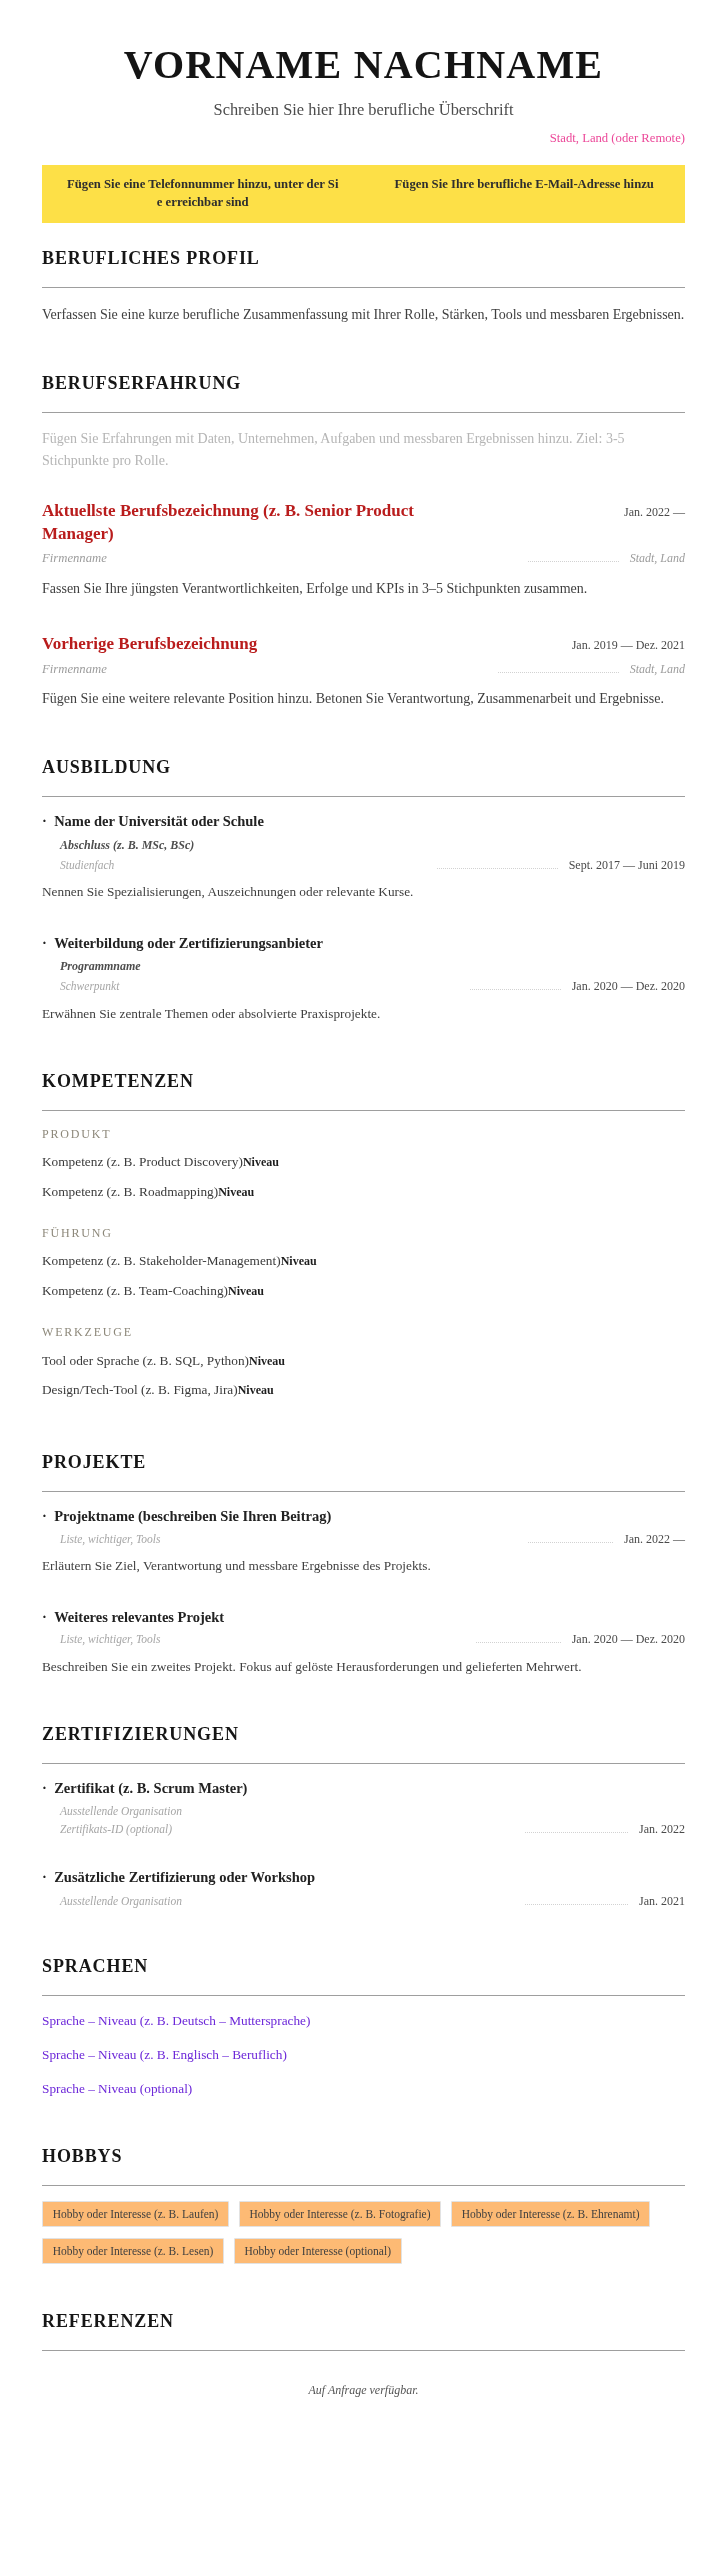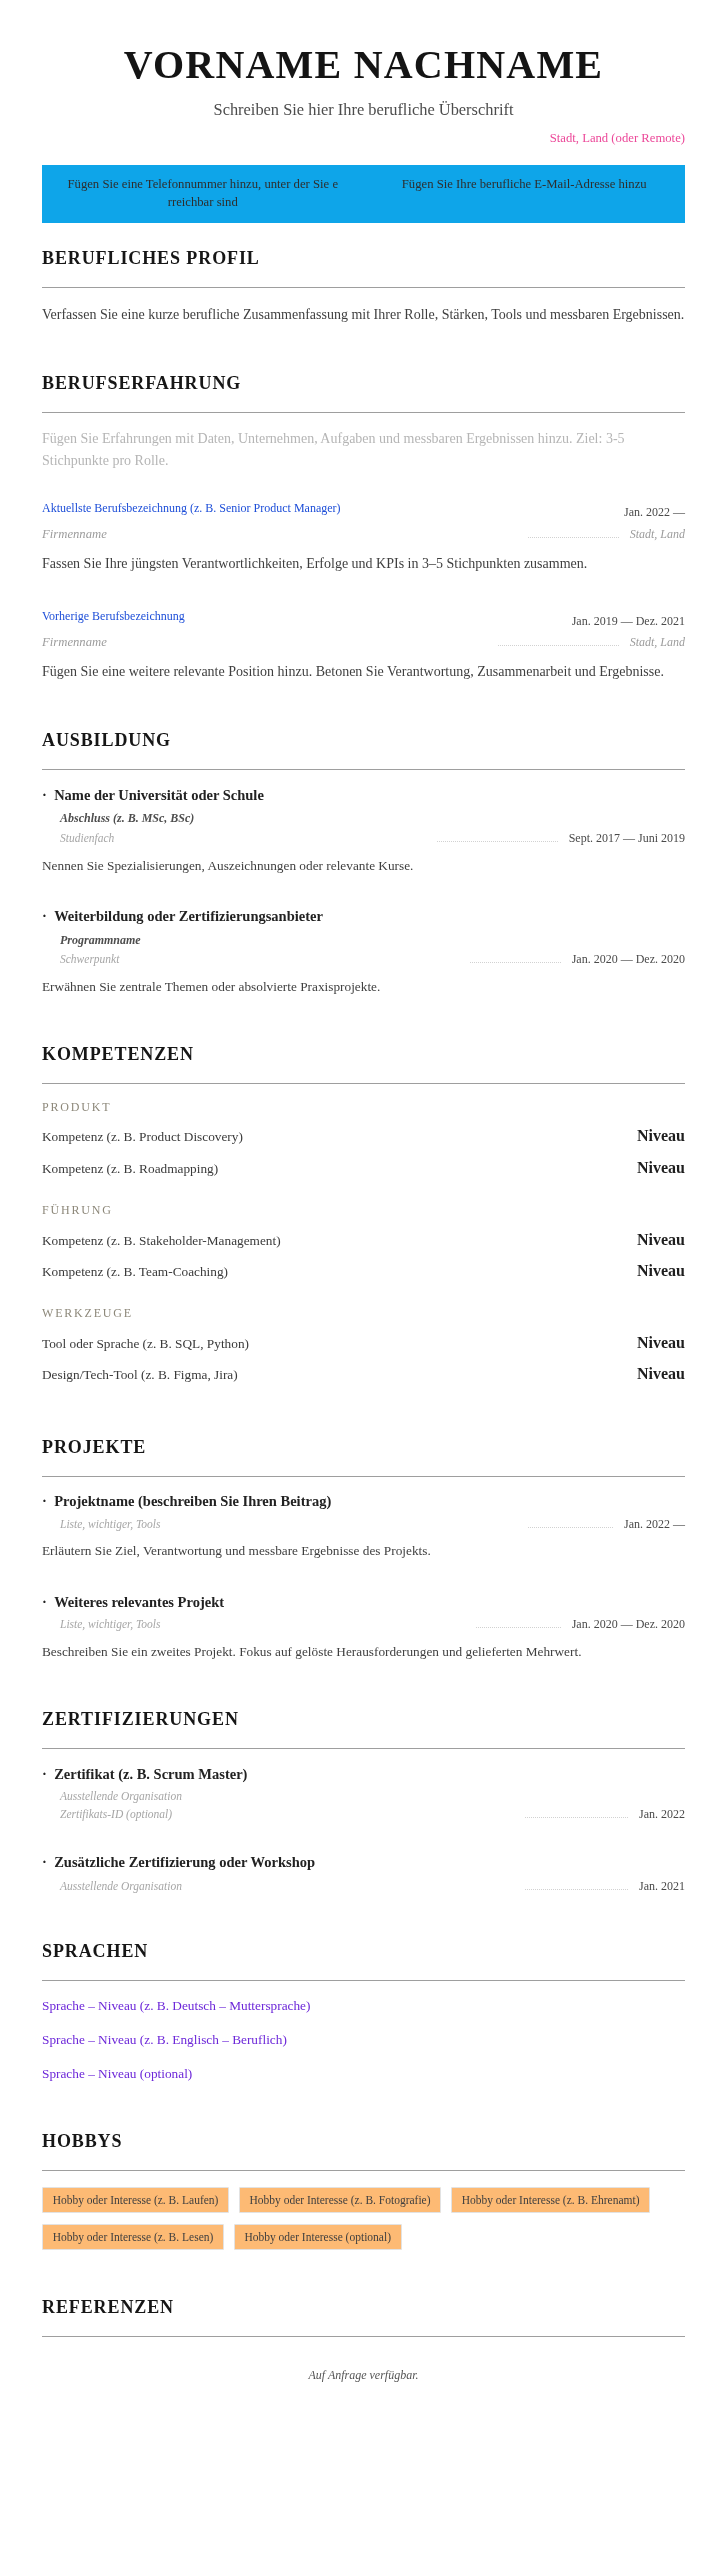--- a/index.html
+++ b/index.html
@@ -12,40 +12,40 @@
   }
   .page { padding: 42px 42px 55px; }
 
   
   .name {
     font-size: 40px; font-weight: 700; letter-spacing: 1.2px;
     text-align: center; color: #141414; line-height: 1.15; margin-bottom: 12px;
   }
   .headline { font-size: 16.4px; text-align: center; color: #4c4c4c; margin-bottom: 11px; }
   .loc-line { font-size: 12.7px; text-align: right; color: #ec4899; margin-bottom: 19.4px; }
-  .contact-strip { display: flex; background: #0ea5e9; }
+  .contact-strip { display: flex; background: #fde047; font-weight: bold; }
   .contact-cell {
     width: 50%; padding: 11px 24px; font-size: 12.7px; line-height: 1.4;
     text-align: center; color: #2e2e2e; word-break: break-all;
   }
 
   
   .section { margin-top: 47px; }
   .section--first { margin-top: 25.4px; }
   .sec-heading {
     font-size: 18px; font-weight: 700; letter-spacing: 0.9px; color: #161616;
     padding-bottom: 18px; border-bottom: 1.2px solid #9e9e9e; margin-bottom: 15.7px;
   }
   .para { font-size: 14px; line-height: 1.55; color: #3f3f3f; }
   .hint { font-size: 14px; line-height: 1.55; color: #b5b5b5; margin-bottom: 28px; }
 
   
   .job { margin-bottom: 34px; }
   .job-head { display: flex; align-items: flex-start; }
-  .job-title { font-size: 12px; font-weight: 400; color: #1d4ed8; line-height: 1.35; max-width: 442px; }
+  .job-title { font-size: 17px; font-weight: 700; color: #b91c1c; line-height: 1.35; max-width: 442px; }
   .dates { font-size: 12px; color: #4a4a4a; white-space: nowrap; }
   .job-dates { margin-left: auto; text-align: right; padding-top: 4.2px; line-height: 1.4; }
   .narrow-dates { white-space: normal; max-width: 61px; }
   .meta-row { display: flex; align-items: baseline; margin-top: 4.8px; }
   .company { font-style: italic; font-size: 12.7px; color: #9c9c9c; }
   .spacer { flex: 1; }
   .leader { border-bottom: 1.2px dotted #d2d2d2; margin-right: 11px; }
   .leader-150 { width: 91px; } .leader-200 { width: 121px; }
   .leader-140 { width: 85px; } .leader-170 { width: 103px; }
   .job-loc { font-style: italic; font-size: 12px; color: #9c9c9c; text-align: right; line-height: 1.45; white-space: nowrap; }
@@ -60,23 +60,23 @@
   .degree { font-style: italic; font-weight: 700; font-size: 12px; color: #4e4e4e; margin-top: 6px; }
   .muted-it { font-style: italic; font-size: 11.5px; color: #a6a6a6; }
   .entry-note { margin-top: 9.7px; font-size: 13.3px; line-height: 1.5; color: #3f3f3f; }
   .issuer-line { margin-top: 6px; }
 
   
   .skill-group-label {
     font-size: 12px; letter-spacing: 1.8px; color: #8d887a; margin: 19.4px 0 6px;
   }
   .skill-group:first-of-type .skill-group-label { margin-top: 2.4px; }
-  .skill-row { display: flex; justify-content: space-between; align-items: baseline; padding: 6.7px 0; gap: 32px; }
+  .skill-row { display: flex; align-items: baseline; padding: 6.7px 0; }
   .skill-name { font-size: 13.3px; color: #3a3a3a; }
-  .skill-level { font-size: 16px; font-weight: 700; color: #1e1e1e; }
+  .skill-level { font-size: 12px; font-weight: 700; color: #1e1e1e; }
 
   
   .lang-item { font-size: 13.3px; color: #6d28d9; line-height: 1.4; margin-bottom: 15.7px; }
 
   
   .chips { display: flex; flex-wrap: wrap; gap: 11px 9.7px; margin-top: 3.6px; }
   .chip {
     background: #fdba74; border: 0.6px solid #e2e2e2; border-radius: 1px;
     padding: 6px 9.7px; font-size: 11.5px; color: #3f3f3f;
   }

